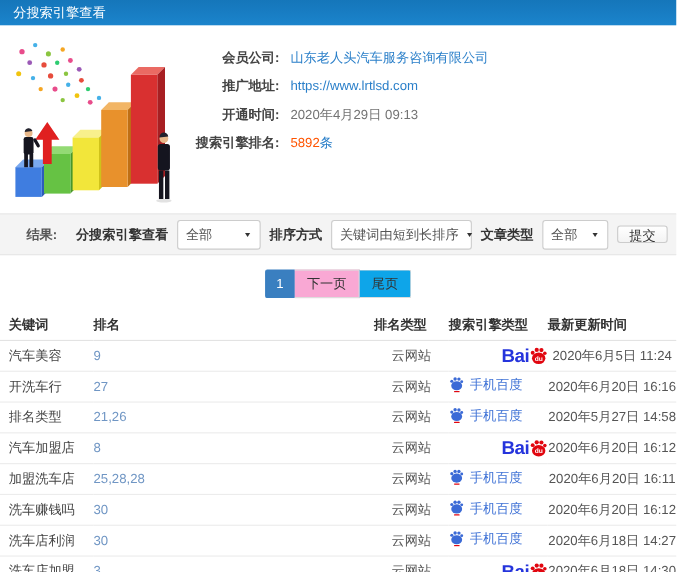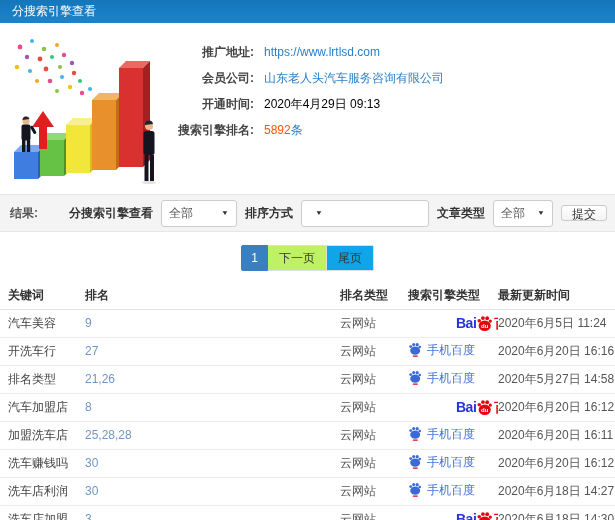--- a/index.html
+++ b/index.html
@@ -10,65 +10,65 @@
   .topbar { height:23px; line-height:23px; padding-left:12px; color:#fff;
     background:linear-gradient(#1576ba,#1b84cc); font-size:12px; }
 
   
   .info-section { position:relative; height:171px; }
   .illustration { position:absolute; left:2px; top:6px; width:180px; height:162px; }
   .info-list { margin-left:162px; padding-top:16px; }
   .info-row { display:flex; align-items:center; height:26px; }
   .info-label { min-width:92px; text-align:right; margin-right:10px; font-weight:bold; color:#444; }
   .link { color:#2a7fc9; text-decoration:none; cursor:pointer; }
-  .plain-val { color:#000000; }
+  .plain-val { color:#737373; }
   .rank-count { color:#ff5400; }
   .rank-unit { color:#2a7fc9; }
 
   
   .filter-bar { height:38px; background:#f4f4f4; border-top:1px solid #e7e7e7;
     border-bottom:1px solid #e7e7e7; display:flex; align-items:center; padding:0 8px; }
-  .filter-result { color:#555; font-weight:bold; margin-left:2px; }
+  .filter-result { color:#555; font-weight:bold; margin-left:16px; }
   .filter-controls { margin-left:auto; display:flex; align-items:center; gap:8px;justify-content:flex-end; }
   .filter-controls .flabel { font-weight:bold; color:#333; white-space:nowrap; }
   .select { height:27px; background:#fff; border:1px solid #ccc; border-radius:3px;
     display:flex; align-items:center; justify-content:space-between; padding:0 7px;
     color:#555; cursor:pointer; white-space:nowrap; }
   .select .arrow { font-size:8px; color:#333; margin-left:6px; transform:scaleY(.8); }
   .sel-engine { width:76px; }
   .sel-sort { width:128px; }
   .sel-article { width:60px; }
   .btn-submit { height:16px; padding:0 10px; background:linear-gradient(#fff,#f3f3f3);
     border:1px solid #ccc; border-radius:3px; color:#333; font-size:12px; cursor:pointer;
     font-family:inherit; }
 
   
   .pagination { display:flex; justify-content:center; margin:13px 0 11px; }
   .page-item { height:26px; display:flex; align-items:center; justify-content:center;
     cursor:pointer; }
   .page-current { width:27px; background:#3a7fc0; border:1px solid #3a7fc0; color:#fff;
     border-radius:2px 0 0 2px; }
-  .page-next { padding:0 11px; background:#bef264; border:1px solid #ddd; border-left:none; color:#333; }
+  .page-next { padding:0 11px; background:#f9a8d4; border:1px solid #ddd; border-left:none; color:#333; }
   .page-last { padding:0 11px; background:#0ea5e9; border:1px solid #ddd; border-left:none;
     color:#333; border-radius:0 2px 2px 0; }
 
   
   table { width:100%; border-collapse:collapse; table-layout:fixed; }
   col.c1{width:85px;} col.c2{width:255px;} col.c3{width:68px;} col.c4{width:90px;} col.c5{width:117px;}
   th { text-align:left; font-weight:bold; color:#333; height:27px; border-bottom:1px solid #e3e3e3; }
   td { height:28px; border-bottom:1px solid #ececec; color:#444; overflow:hidden; white-space:nowrap; }
   th:first-child, td:first-child { padding-left:8px; }
   td.rank-cell { color:#7096c4; }
-  td.type-cell, td.date-cell { color:#555; }
+  td.type-cell, td.date-cell { color:#555;text-align:center; }
 
   
   .baidu-pc-logo, .baidu-mobile-logo { display:none; align-items:center; line-height:1; }
   td.baidu-pc .baidu-pc-logo { display:inline-flex; }
   td.baidu-mobile .baidu-mobile-logo { display:inline-flex; }
-  .bd-bai { color:#2534dc; font-weight:bold; font-size:14px; letter-spacing:-.5px;padding-left:48px; }
+  .bd-bai { color:#2534dc; font-weight:bold; font-size:17px; letter-spacing:-.5px;padding-left:48px; }
   .bd-cn { color:#e1060f; font-weight:bold; font-size:13px; margin-left:1px; }
   .mb-text { color:#4073d6; margin-left:5px; }
 </style>
 </head>
 <body>
 
 <div class="topbar">
   <span>分搜索引擎查看</span>
 </div>
 
@@ -147,26 +147,26 @@
         <rect x="141.5" y="102" width="11" height="24" rx="2.5" fill="#15151f"></rect>
         <rect x="142.5" y="126" width="4" height="26" fill="#15151f"></rect>
         <rect x="148" y="126" width="4" height="26" fill="#15151f"></rect>
         <ellipse cx="147" cy="153.5" rx="7" ry="1.6" fill="#e2e2e2"></ellipse>
       </g>
     </svg>
   </div>
 
   <div class="info-list">
     <div class="info-row">
+      <span class="info-label">会员公司:</span>
+      <a class="link">山东老人头汽车服务咨询有限公司</a>
+    </div>
+    <div class="info-row">
       <span class="info-label">推广地址:</span>
       <a class="link">https://www.lrtlsd.com</a>
-    </div>
-    <div class="info-row">
-      <span class="info-label">会员公司:</span>
-      <a class="link">山东老人头汽车服务咨询有限公司</a>
     </div>
     <div class="info-row">
       <span class="info-label">开通时间:</span>
       <span class="plain-val">2020年4月29日 09:13</span>
     </div>
     <div class="info-row">
       <span class="info-label">搜索引擎排名:</span>
       <span>
         <span class="rank-count">5892</span><span class="rank-unit">条</span>
       </span>
@@ -177,20 +177,21 @@
 <div class="filter-bar">
   <span class="filter-result">结果:</span>
   <div class="filter-controls">
     <span class="flabel">分搜索引擎查看</span>
     <div class="select sel-engine">
       <span>全部</span>
       <span class="arrow">▼</span>
     </div>
     <span class="flabel">排序方式</span>
     <div class="select sel-sort">
+      <span>关键词由短到长排序</span>
       <span class="arrow">▼</span>
     </div>
     <span class="flabel">文章类型</span>
     <div class="select sel-article">
       <span>全部</span>
       <span class="arrow">▼</span>
     </div>
     <button class="btn-submit">提交</button>
   </div>
 </div>

